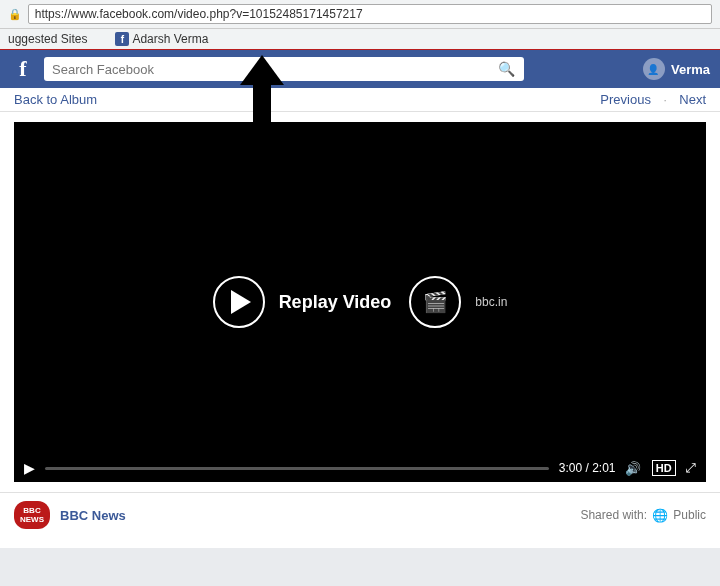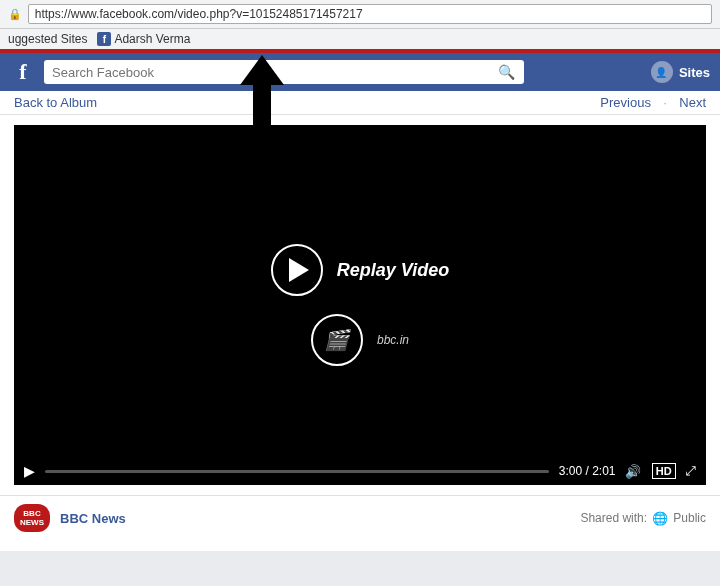--- a/index.html
+++ b/index.html
@@ -21,26 +21,26 @@
       background: white;
       border: 1px solid #aaa;
       border-radius: 2px;
       padding: 2px 6px;
       font-size: 12px;
       color: #333;
       flex: 1;
     }
     .bookmarks-bar {
       background: #f1f3f4;
-      border-bottom: 4px solid #b91c1c;
+      border-bottom: 1px solid #b91c1c;
       padding: 3px 8px;
       font-size: 12px;
       display: flex;
       align-items: center;
-      gap: 10px;
+      gap: 28px;
       color: #333;
     }
     .bookmark-item { display: flex; align-items: center; gap: 3px; }
     .fb-favicon { width: 14px; height: 14px; background: #3b5998; color: white; font-size: 10px; display: flex; align-items: center; justify-content: center; font-weight: bold; border-radius: 2px; }
 
     
     .fb-header {
       background: #3b5998;
       padding: 6px 10px;
       display: flex;
@@ -149,24 +149,21 @@
       height: 360px;
       position: relative;
       display: flex;
       align-items: center;
       justify-content: center;
       flex-direction: column;
       gap: 20px;
     }
     .video-overlay {
       display: flex;
-      flex-direction: column;
       gap: 18px;
-      align-items: center;
-      font-style: italic;
     }
     .replay-btn, .watch-more-btn {
       display: flex;
       align-items: center;
       gap: 14px;
       cursor: pointer;
     }
     .replay-icon {
       width: 52px;
       height: 52px;
@@ -296,21 +293,21 @@
   </div>
 
   <div class="fb-header">
     <div class="fb-logo">f</div>
     <div class="fb-search-bar">
       <input class="fb-search-input" type="text" placeholder="Search Facebook" style="">
       <span class="fb-search-icon">🔍</span>
     </div>
     <div class="fb-user-section">
       <div class="fb-user-avatar">👤</div>
-      <span class="fb-username">Sites</span>
+      <span class="fb-username">Verma</span>
     </div>
   </div>
 
   <div class="page-content">
 
     <div class="nav-links">
       <a class="nav-link">Back to Album</a>
       <div class="nav-right">
         <a class="nav-link">Previous</a>
         <span class="nav-separator">·</span>

